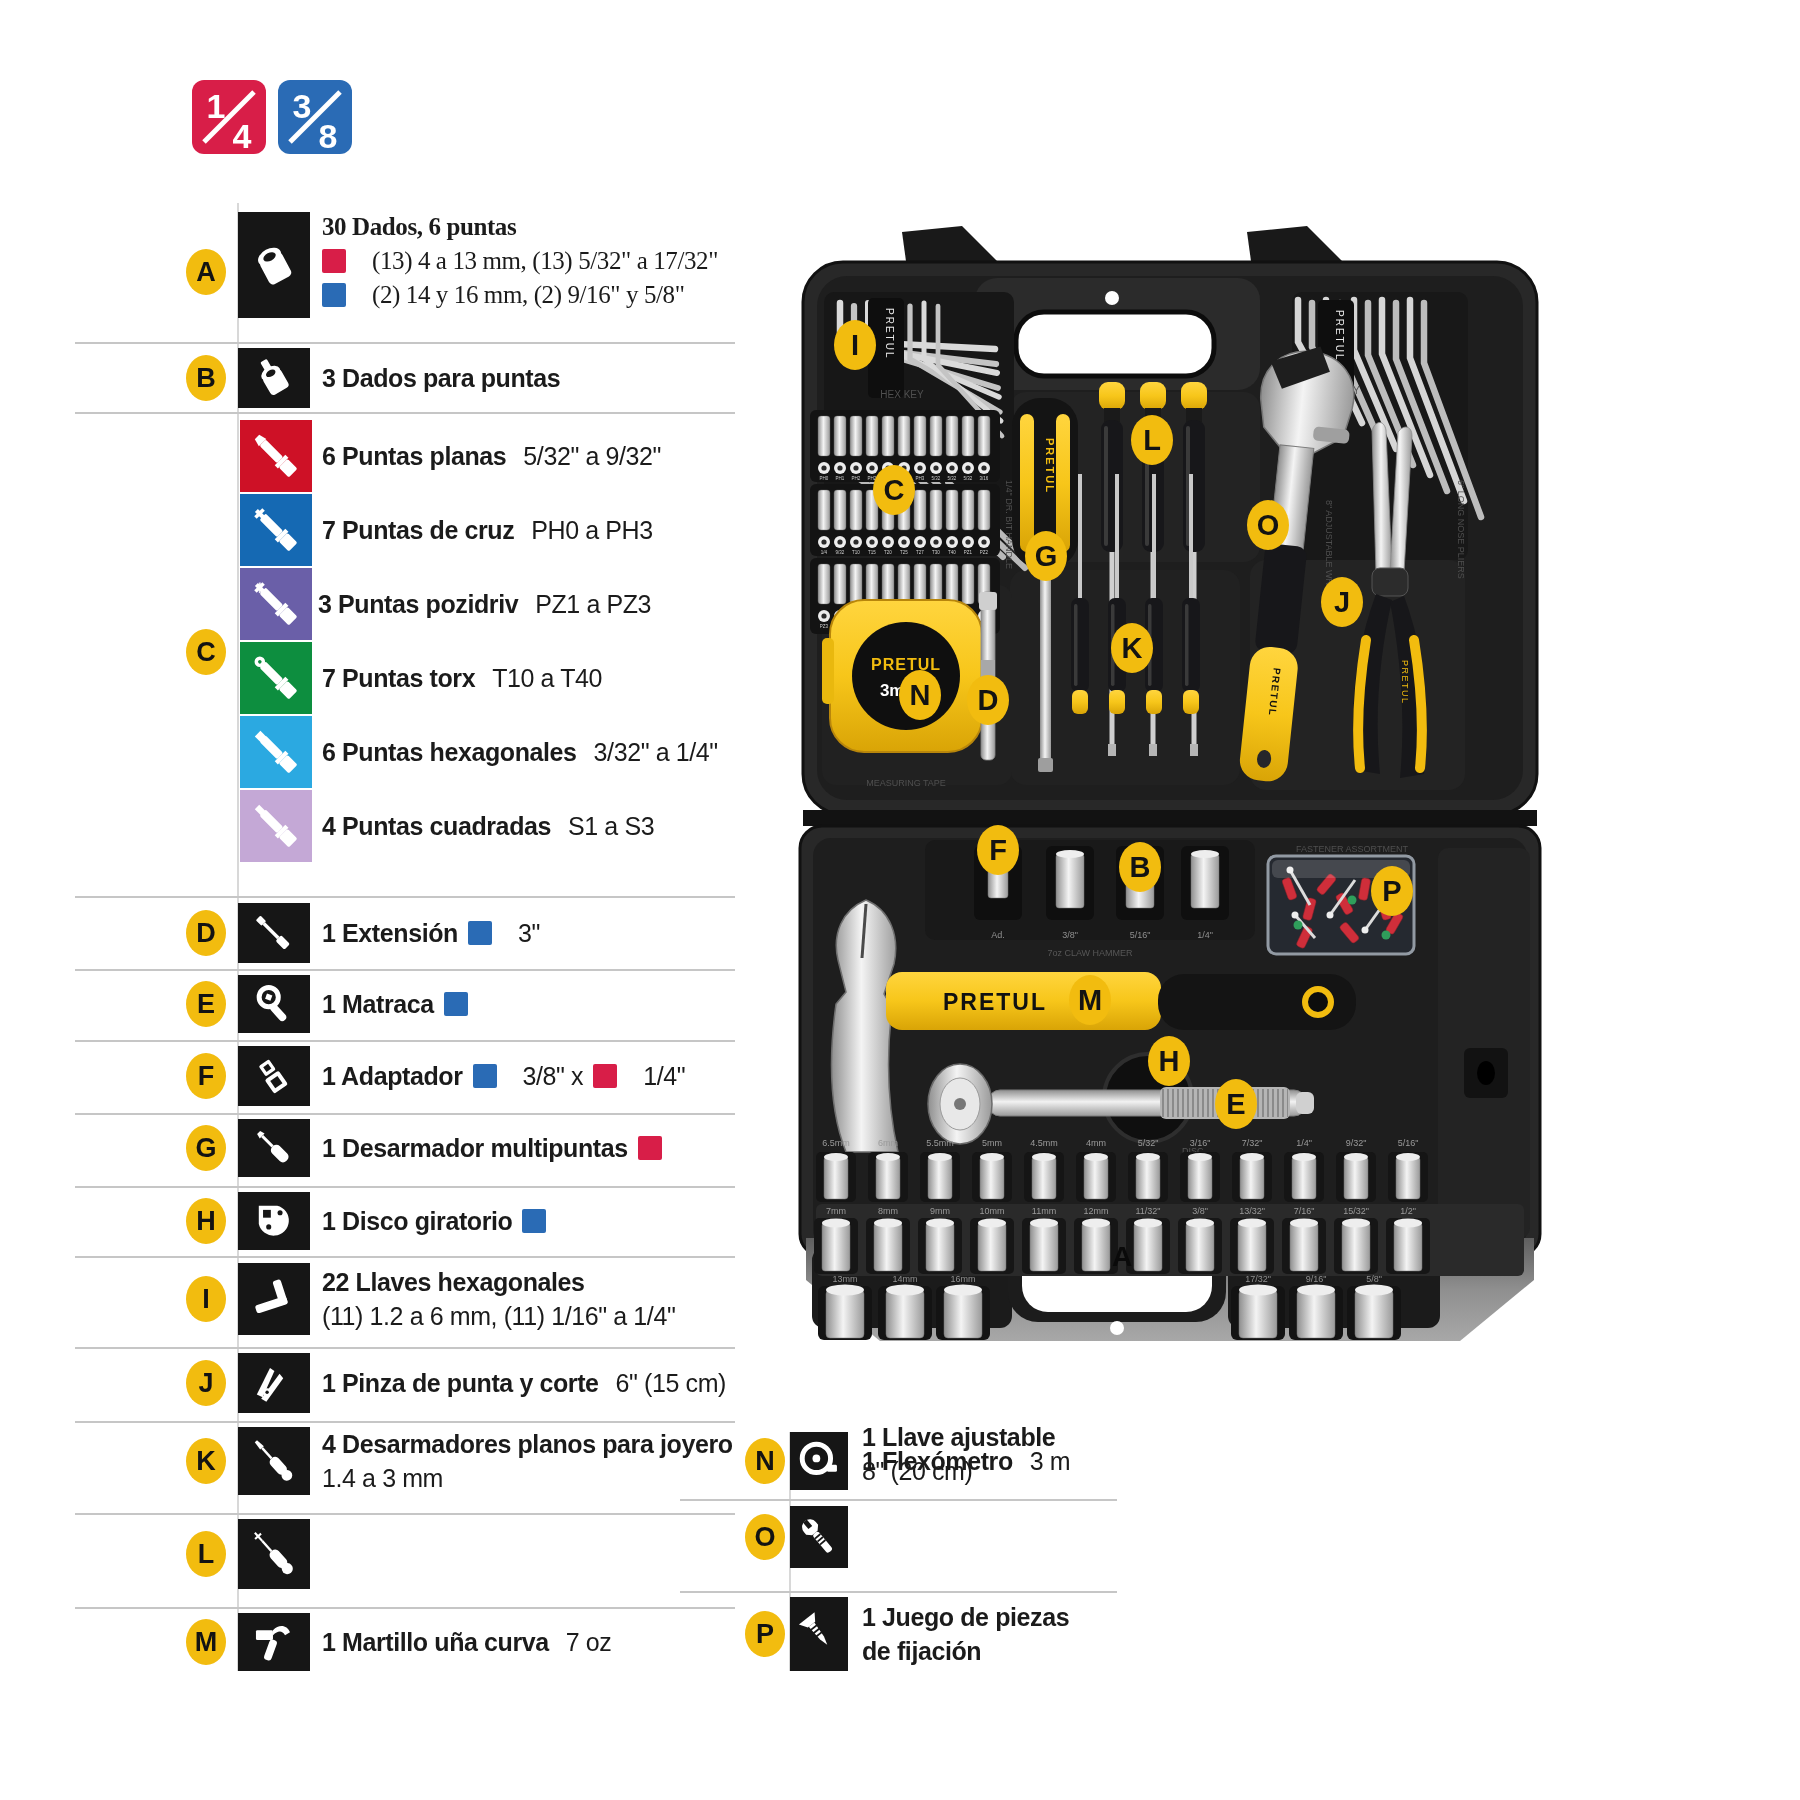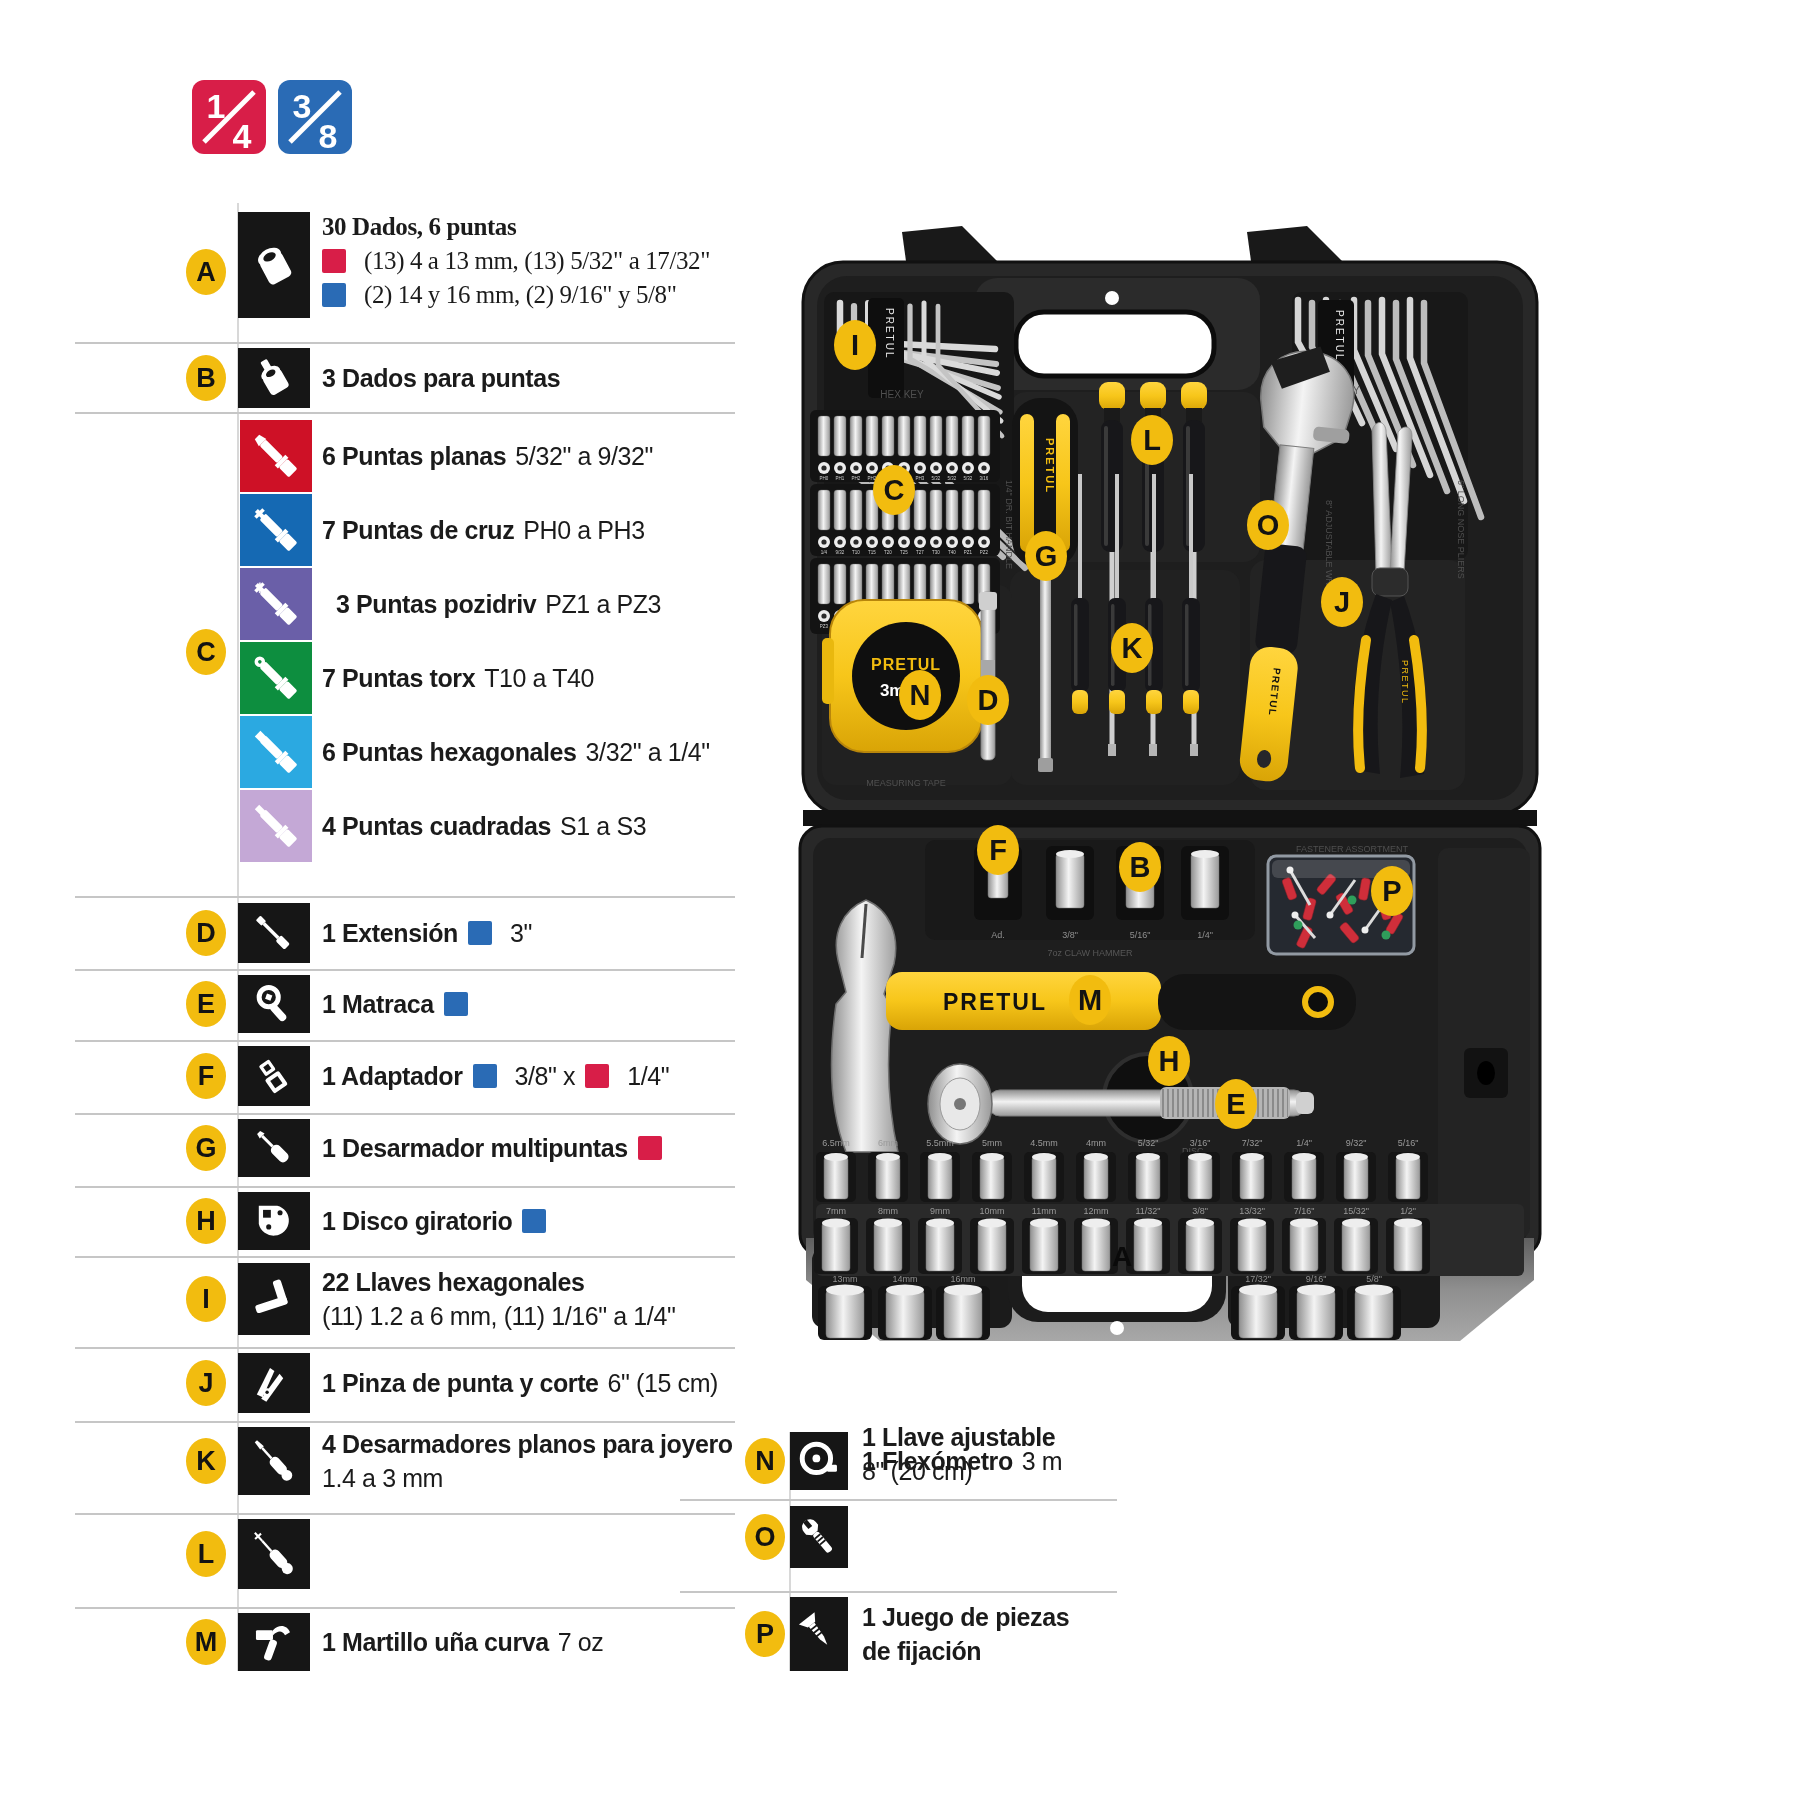--- a/index.html
+++ b/index.html
@@ -8,21 +8,21 @@
   svg{font-family:inherit;}
   .divider{position:absolute;height:2px;background:#c6c6c6;}
   .vline{position:absolute;width:2px;background:#d8d8d8;}
   .letter-circle{position:absolute;width:40px;height:46px;border-radius:50%;background:#f2bc0f;
     color:#131313;font-weight:bold;font-size:27px;display:flex;align-items:center;justify-content:center;z-index:3;}
   .icon-box{position:absolute;display:flex;align-items:center;justify-content:center;z-index:2;}
   .icon-box svg{width:88%;height:88%;}
   .lgd-lines{position:absolute;display:flex;flex-direction:column;z-index:2;}
   .lgd-line{display:flex;align-items:center;height:34px;white-space:nowrap;font-size:25px;letter-spacing:-0.4px;}
   .lgd-line .b{font-weight:700;}
-  .seg:not(:first-child):not(.sw){margin-left:9px;}
+  .seg:not(:first-child):not(.sw){margin-left:17px;}
   .sw{width:24px;height:24px;border-radius:2px;margin:0 9px 0 10px;flex:none;}
   .sw:first-child{margin-left:0;}
   #badges{position:absolute;left:192px;top:80px;display:flex;gap:12px;z-index:2;}
   #badges svg{display:block;}
 </style>
 </head>
 <body>
 
 <div id="canvas">
 
@@ -128,21 +128,21 @@
             <rect x="29.5" y="8" width="13" height="4"></rect>
             <g transform="rotate(45 36 10.5)" opacity="0.85">
               <rect x="34.9" y="4.5" width="2.2" height="12"></rect>
             </g>
             <rect x="31" y="15" width="10" height="28" rx="2"></rect>
             <rect x="27.5" y="43" width="17" height="5"></rect>
             <rect x="29" y="48" width="14" height="16" rx="2"></rect>
           </g>
         </svg>
       </div>
-      <div class="lgd-lines" style="left: 336px; top: 587px; position: absolute;">
+      <div class="lgd-lines" style="left: 318px; top: 587px; position: absolute;">
         <div class="lgd-line">
           <div class="seg b">3 Puntas pozidriv</div>
           <div class="seg t">PZ1 a PZ3</div>
         </div>
       </div>
       <div class="icon-box" style="left: 240px; top: 642px; width: 72px; height: 72px; position: absolute; background: rgb(13, 142, 63);">
         <svg viewBox="0 0 72 72">
           <g transform="rotate(-45 36 36)" fill="#fff">
             <circle cx="36" cy="10.5" r="6"></circle>
             <circle cx="36" cy="10.5" r="2" fill="#0d8e3f"></circle>

